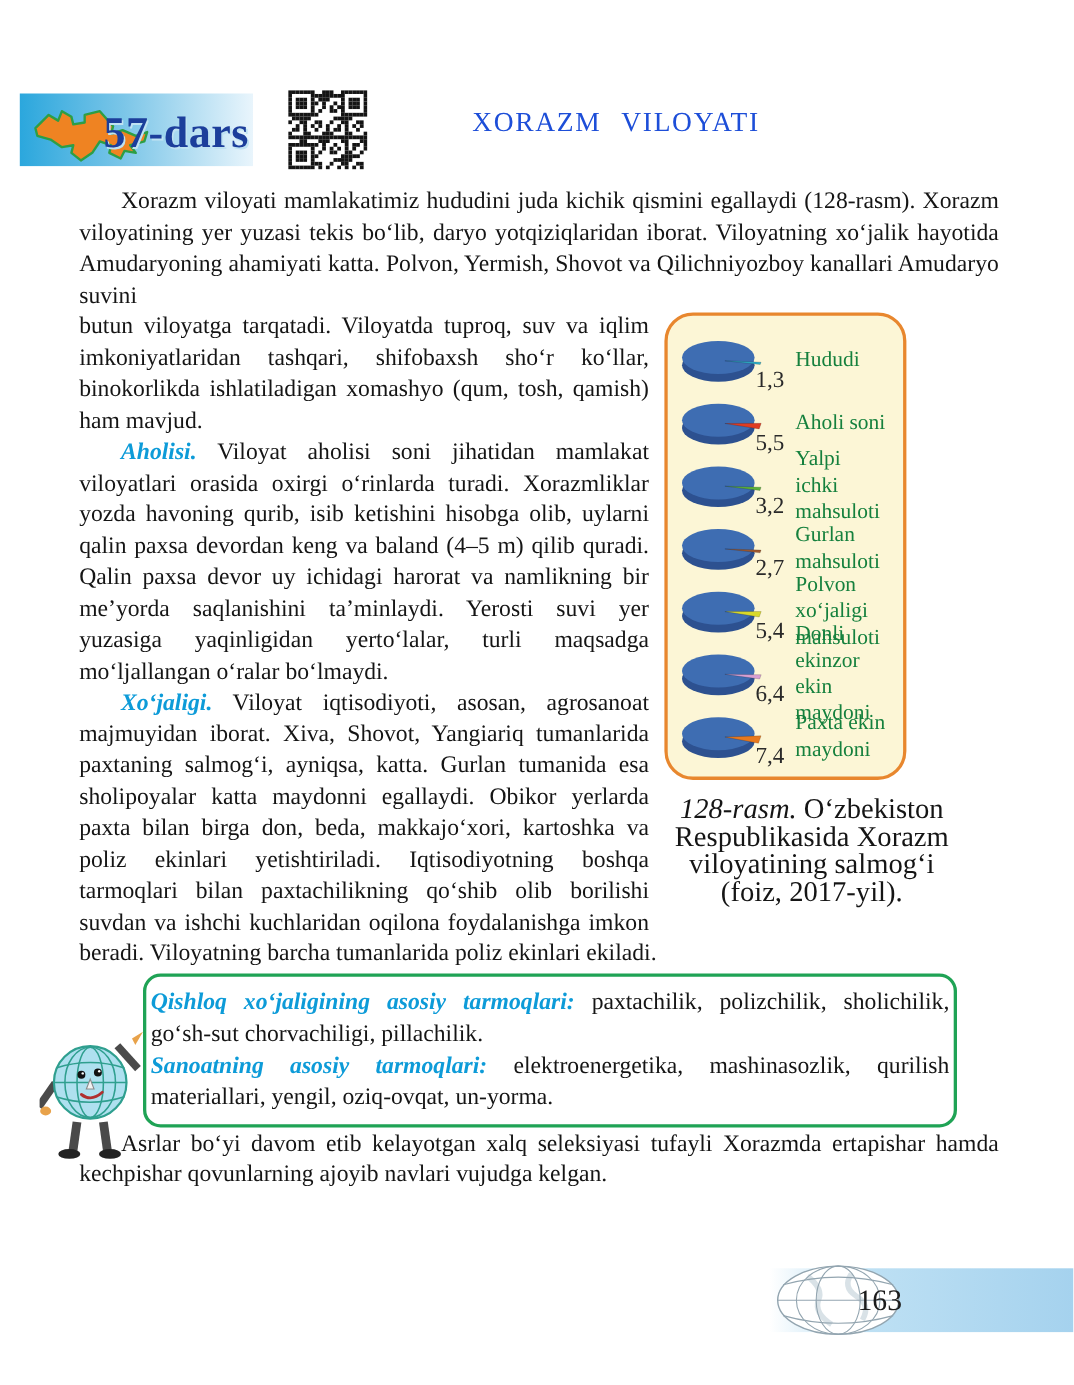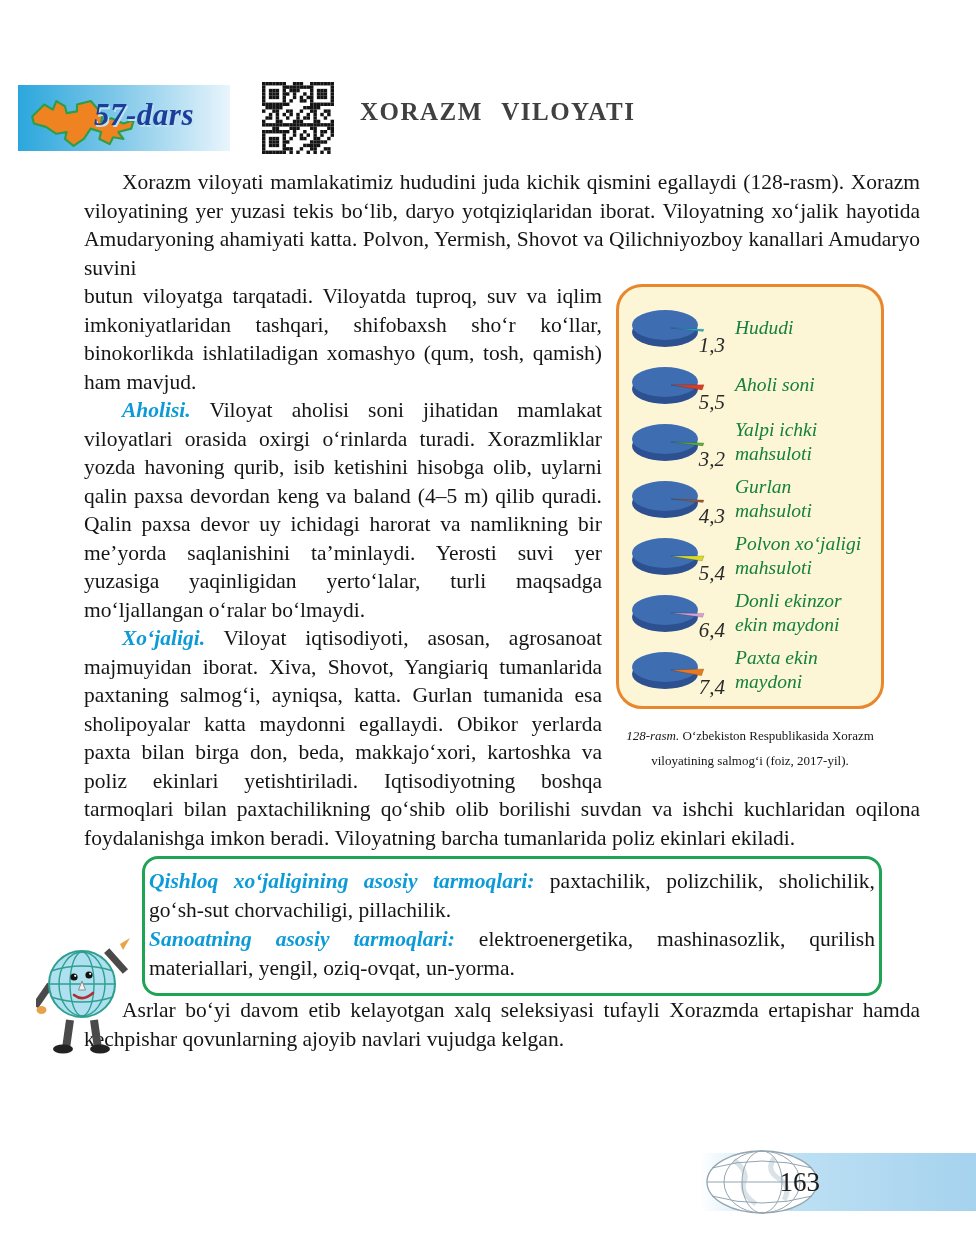--- a/index.html
+++ b/index.html
@@ -4,43 +4,43 @@
 <style>
   html,body{margin:0;padding:0;background:#ffffff;}
   .page{position:relative;width:976px;height:1259px;background:#fff;overflow:hidden;
         font-family:"Liberation Serif", serif;color:#151515;}
 
   
   .banner{position:absolute;left:18px;top:85px;width:212px;height:66px;
           background:linear-gradient(90deg,#2ba7dd 0%,#7cc6e8 45%,#e9f5fc 100%);
           display:flex;align-items:center;}
   .banner svg{position:absolute;left:6px;top:4px;}
-  .lesson-label{position:absolute;left:76px;top:12px;font-size:31px;font-weight:bold;
-          color:#1c3e9b;text-shadow:1.5px 1.5px 0 #bfe2f2;letter-spacing:.5px;font-style:italic;}
+  .lesson-label{position:absolute;left:76px;top:12px;font-size:40px;font-weight:bold;
+          color:#1c3e9b;text-shadow:1.5px 1.5px 0 #bfe2f2;letter-spacing:.5px;}
   .qr{position:absolute;left:262px;top:82px;width:72px;height:74px;}
-  .page-title{position:absolute;left:360px;top:98px;width:400px;
-          font-size:25px;font-weight:bold;color:#404040;letter-spacing:1.5px;word-spacing:11px;}
-
-  
-  .content{position:absolute;left:84px;top:168px;width:836px;
+  .page-title{position:absolute;left:360px;top:98px;width:400px;text-align:center;
+          font-size:25px;font-weight:normal;color:#1d4ed8;letter-spacing:1.5px;word-spacing:11px;}
+
+  
+  .content{position:absolute;left:72px;top:168px;width:836px;
            font-size:21.5px;line-height:28.5px;text-align:justify;}
   .content p{margin:0;}
   .indent{text-indent:38px;}
   .lead{color:#0d9bd8;font-weight:bold;font-style:italic;}
 
   
   .figure-float{float:right;width:268px;margin:2px 36px 6px 14px;}
-  .figure-box{box-sizing:border-box;width:268px;border:3px solid #e8872e;border-radius:26px;
-              background:#fcf6d6;padding:12px 14px 8px 8px;font-style:italic;}
+  .figure-box{box-sizing:border-box;width:220px;border:3px solid #e8872e;border-radius:26px;
+              background:#fcf6d6;padding:12px 14px 8px 8px;}
   .pie-row{display:flex;align-items:center;height:57px;}
   .pie-cell{position:relative;flex:0 0 104px;width:104px;height:57px;}
   .pie-cell svg{position:absolute;left:2px;top:2px;}
   .pie-value{position:absolute;right:6px;bottom:0;font-size:21px;color:#2a2a2a;line-height:1;}
   .pie-label{flex:1;font-size:19.5px;line-height:24px;text-align:left;color:#15803d;padding-left:4px;text-indent:0;}
-  .figure-caption{margin-top:14px;text-align:center;font-size:13px;line-height:25px;text-indent:0;}
+  .figure-caption{margin-top:14px;text-align:center;font-size:26px;line-height:25px;text-indent:0;}
   .figure-caption .cap-lead{font-style:italic;}
 
   
   .info-box{clear:none;box-sizing:border-box;margin:4px 38px 0 58px;border:3px solid #1fa355;
             border-radius:16px;padding:8px 4px 10px;background:#fff;}
   .info-box p{margin:0;line-height:29px;}
 
   .closing{margin-top:20px;}
 
   
@@ -355,21 +355,21 @@
     <div class="pie-label">Yalpi ichki mahsuloti</div>
   </div>
 
   <div class="pie-row">
     <div class="pie-cell">
       <span><svg width="92" height="50" viewBox="0 0 92 50">
                     <ellipse cx="36" cy="31" rx="33" ry="15" fill="#2d5190"></ellipse>
                     <ellipse cx="36" cy="24" rx="33" ry="15" fill="#3e6db2"></ellipse>
                     <polygon points="42,27 74.9,28.1 74.0,30.6" fill="#a05a30" stroke="rgba(0,0,0,.3)" stroke-width="0.5"></polygon>
                   </svg></span>
-      <span class="pie-value">4,3</span>
+      <span class="pie-value">2,7</span>
     </div>
     <div class="pie-label">Gurlan mahsuloti</div>
   </div>
 
   <div class="pie-row">
     <div class="pie-cell">
       <span><svg width="92" height="50" viewBox="0 0 92 50">
                     <ellipse cx="36" cy="31" rx="33" ry="15" fill="#2d5190"></ellipse>
                     <ellipse cx="36" cy="24" rx="33" ry="15" fill="#3e6db2"></ellipse>
                     <polygon points="42,27 75.0,26.9 73.2,31.9" fill="#d9d92a" stroke="rgba(0,0,0,.3)" stroke-width="0.5"></polygon>

